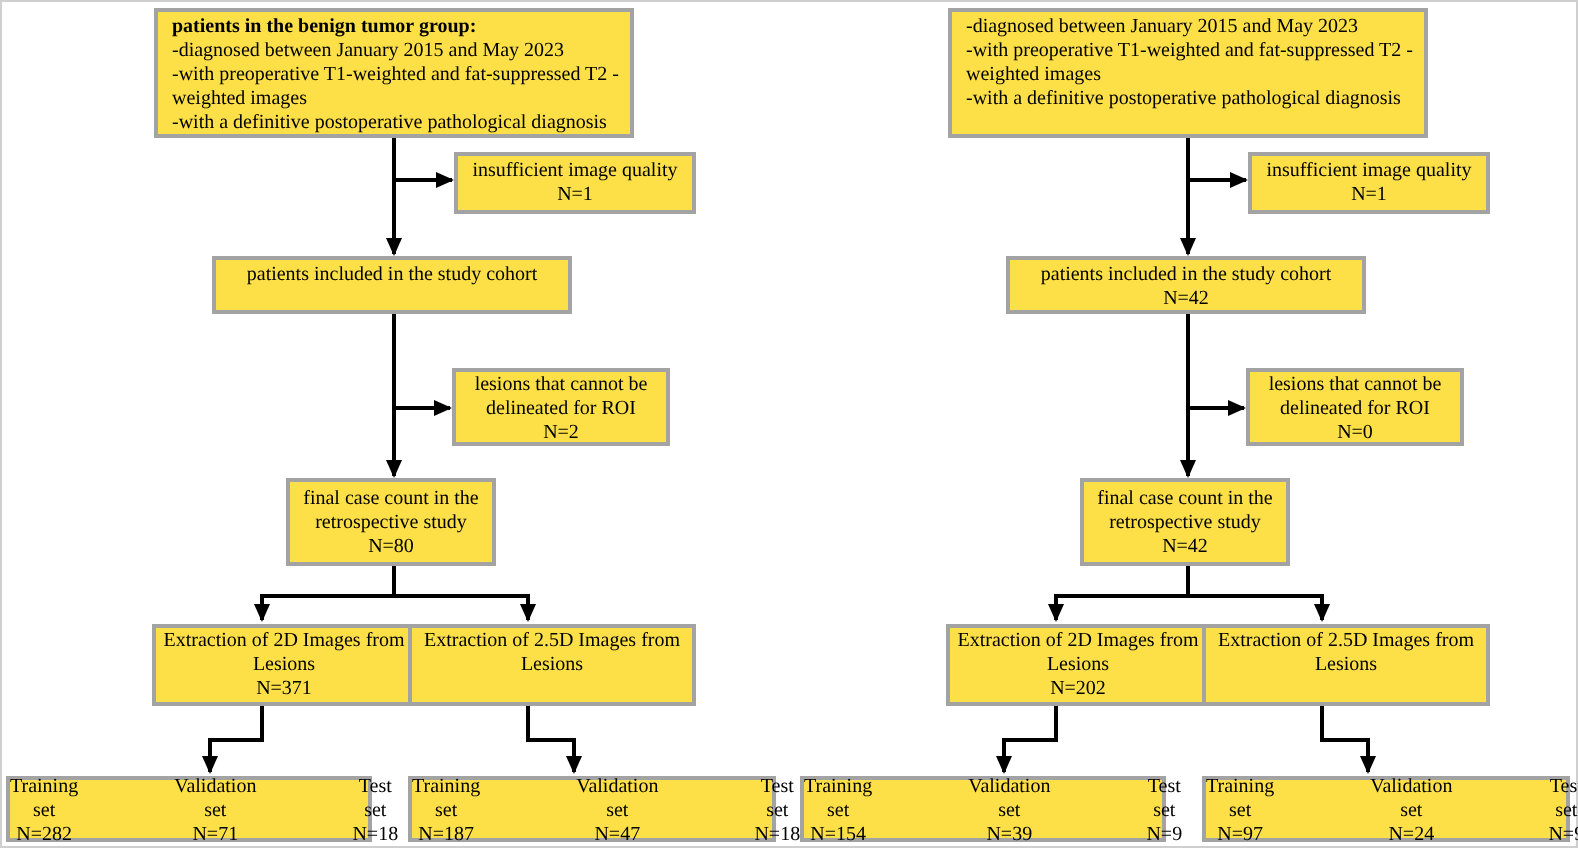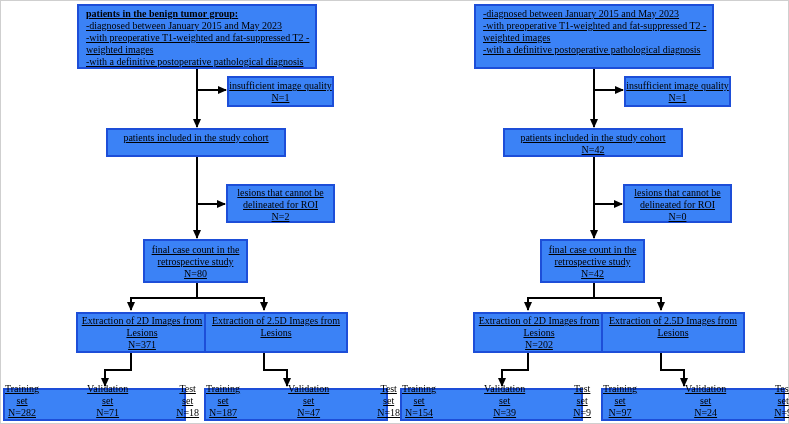--- a/index.html
+++ b/index.html
@@ -11,41 +11,40 @@
     font-family:"Liberation Serif","DejaVu Serif",serif;
     color:#000;
     overflow:hidden;
   }
   .panel{position:absolute;top:0;width:394px;height:424px;}
   #panel-benign{left:0;}
   #panel-malignant{left:397px;}
   svg.connectors{position:absolute;left:0;top:0;pointer-events:none;}
   .box{
     position:absolute;
-    border:2px solid #1d4ed8;
-    background:#3b82f6;
+    border:2px solid #a3a3a3;
+    background:#fde047;
     box-sizing:border-box;
     text-align:center;
     font-size:10px;
     line-height:12px;
-    text-decoration:underline;
   }
   .criteria{
     left:77px;top:4px;width:240px;height:65px;
     text-align:left;padding:2px 7px;overflow:hidden;
   }
   .criteria .line{white-space:nowrap;}
   .criteria .title{font-weight:bold;white-space:nowrap;}
-  .excl-quality{left:227px;top:76px;width:107px;height:31px;padding-top:2px;}
+  .excl-quality{left:227px;top:76px;width:121px;height:31px;padding-top:2px;}
   .cohort{left:106px;top:128px;width:180px;height:29px;padding-top:2px;}
   .excl-roi{left:226px;top:184px;width:109px;height:39px;padding:1px 2px;}
   .final-count{left:143px;top:239px;width:105px;height:44px;padding:3px 2px;text-align:center;}
   .ext-2d{left:76px;top:312px;width:132px;height:41px;padding:1px 2px;}
   .ext-25d{left:204px;top:312px;width:144px;height:41px;padding:1px 2px;}
-  .split{display:flex;align-items:flex-end;gap:48px;}
+  .split{display:flex;align-items:center;gap:48px;}
   .split-2d{left:3px;top:388px;width:183px;height:33px;}
   .split-25d{left:204px;top:388px;width:184px;height:33px;}
   .split .col{flex:1;padding-top:3px;}
 </style>
 </head>
 <body>
 
 <div id="figure">
 
   <div class="panel" id="panel-benign">

